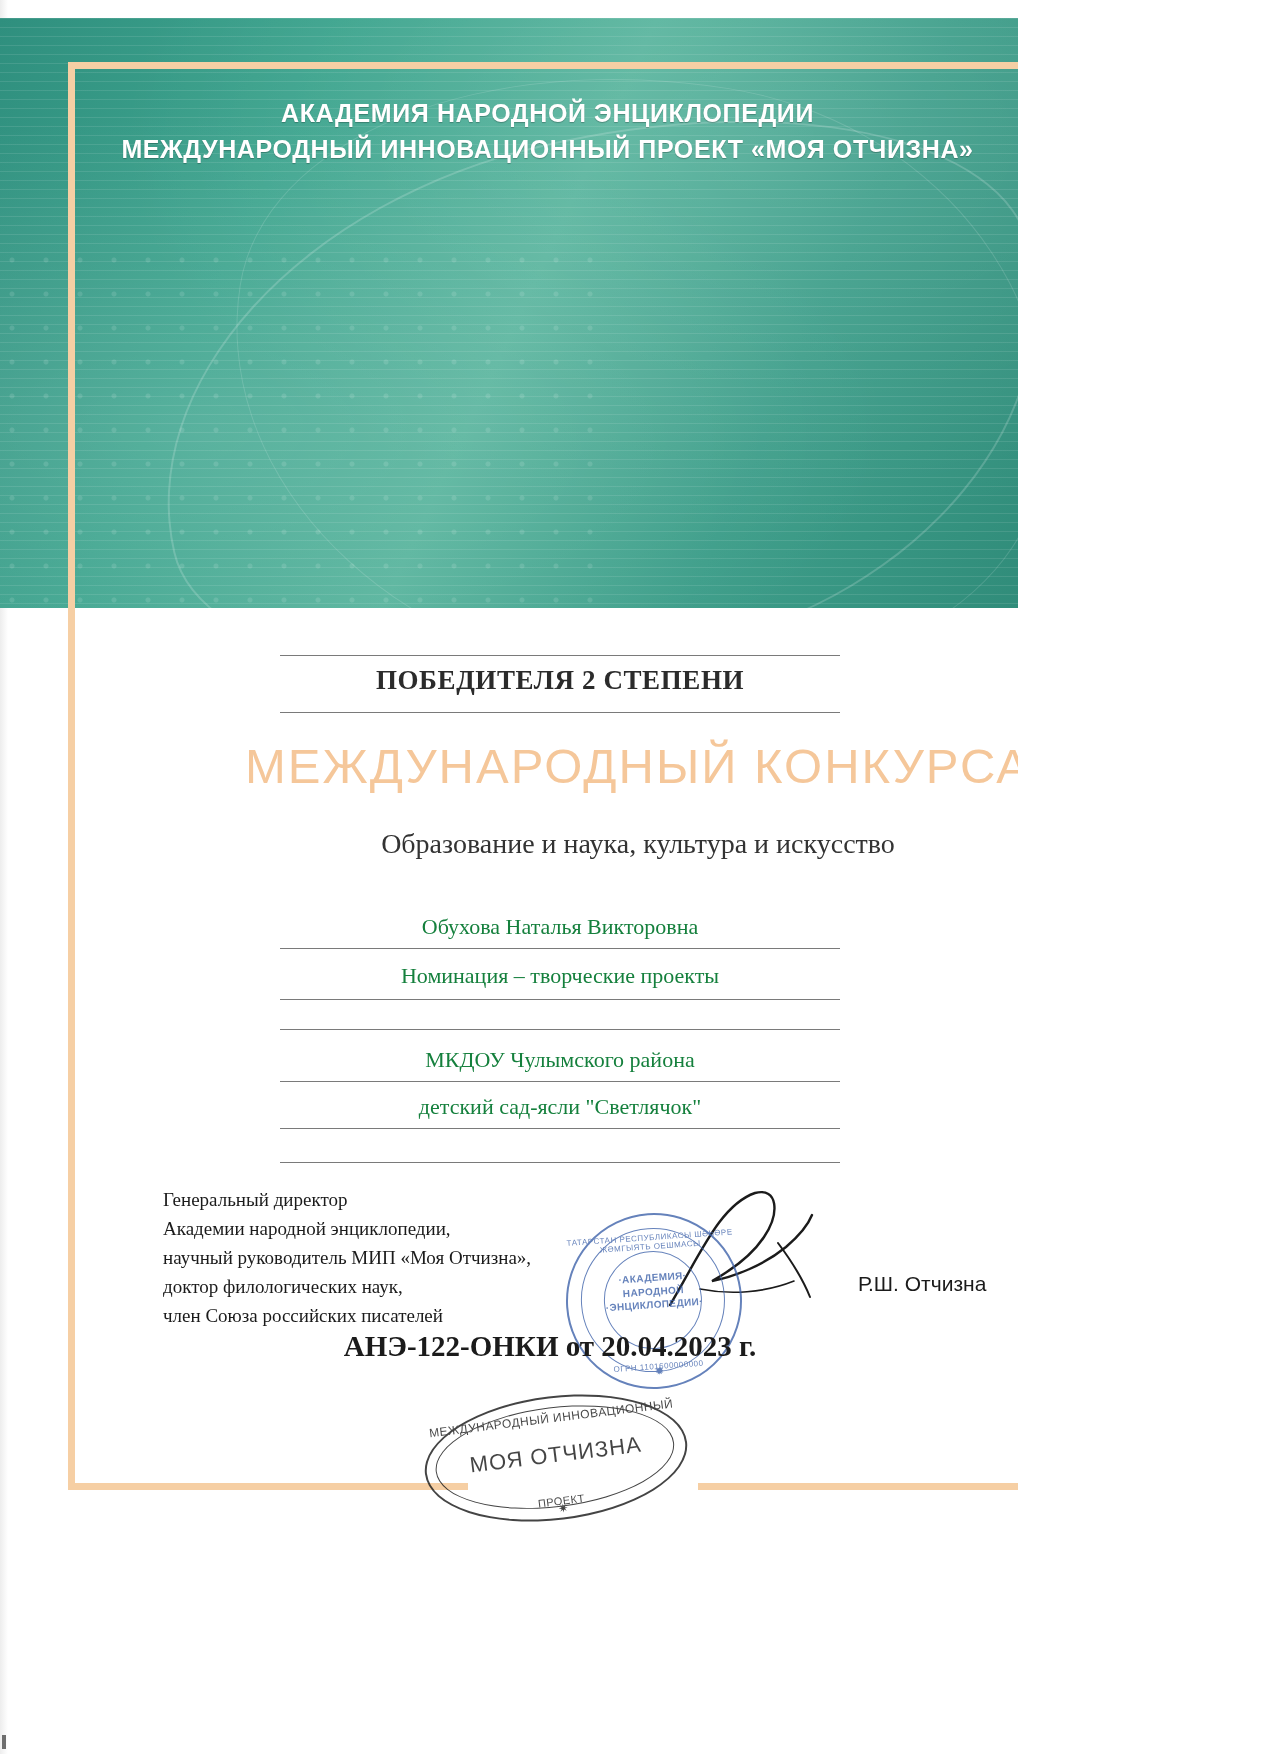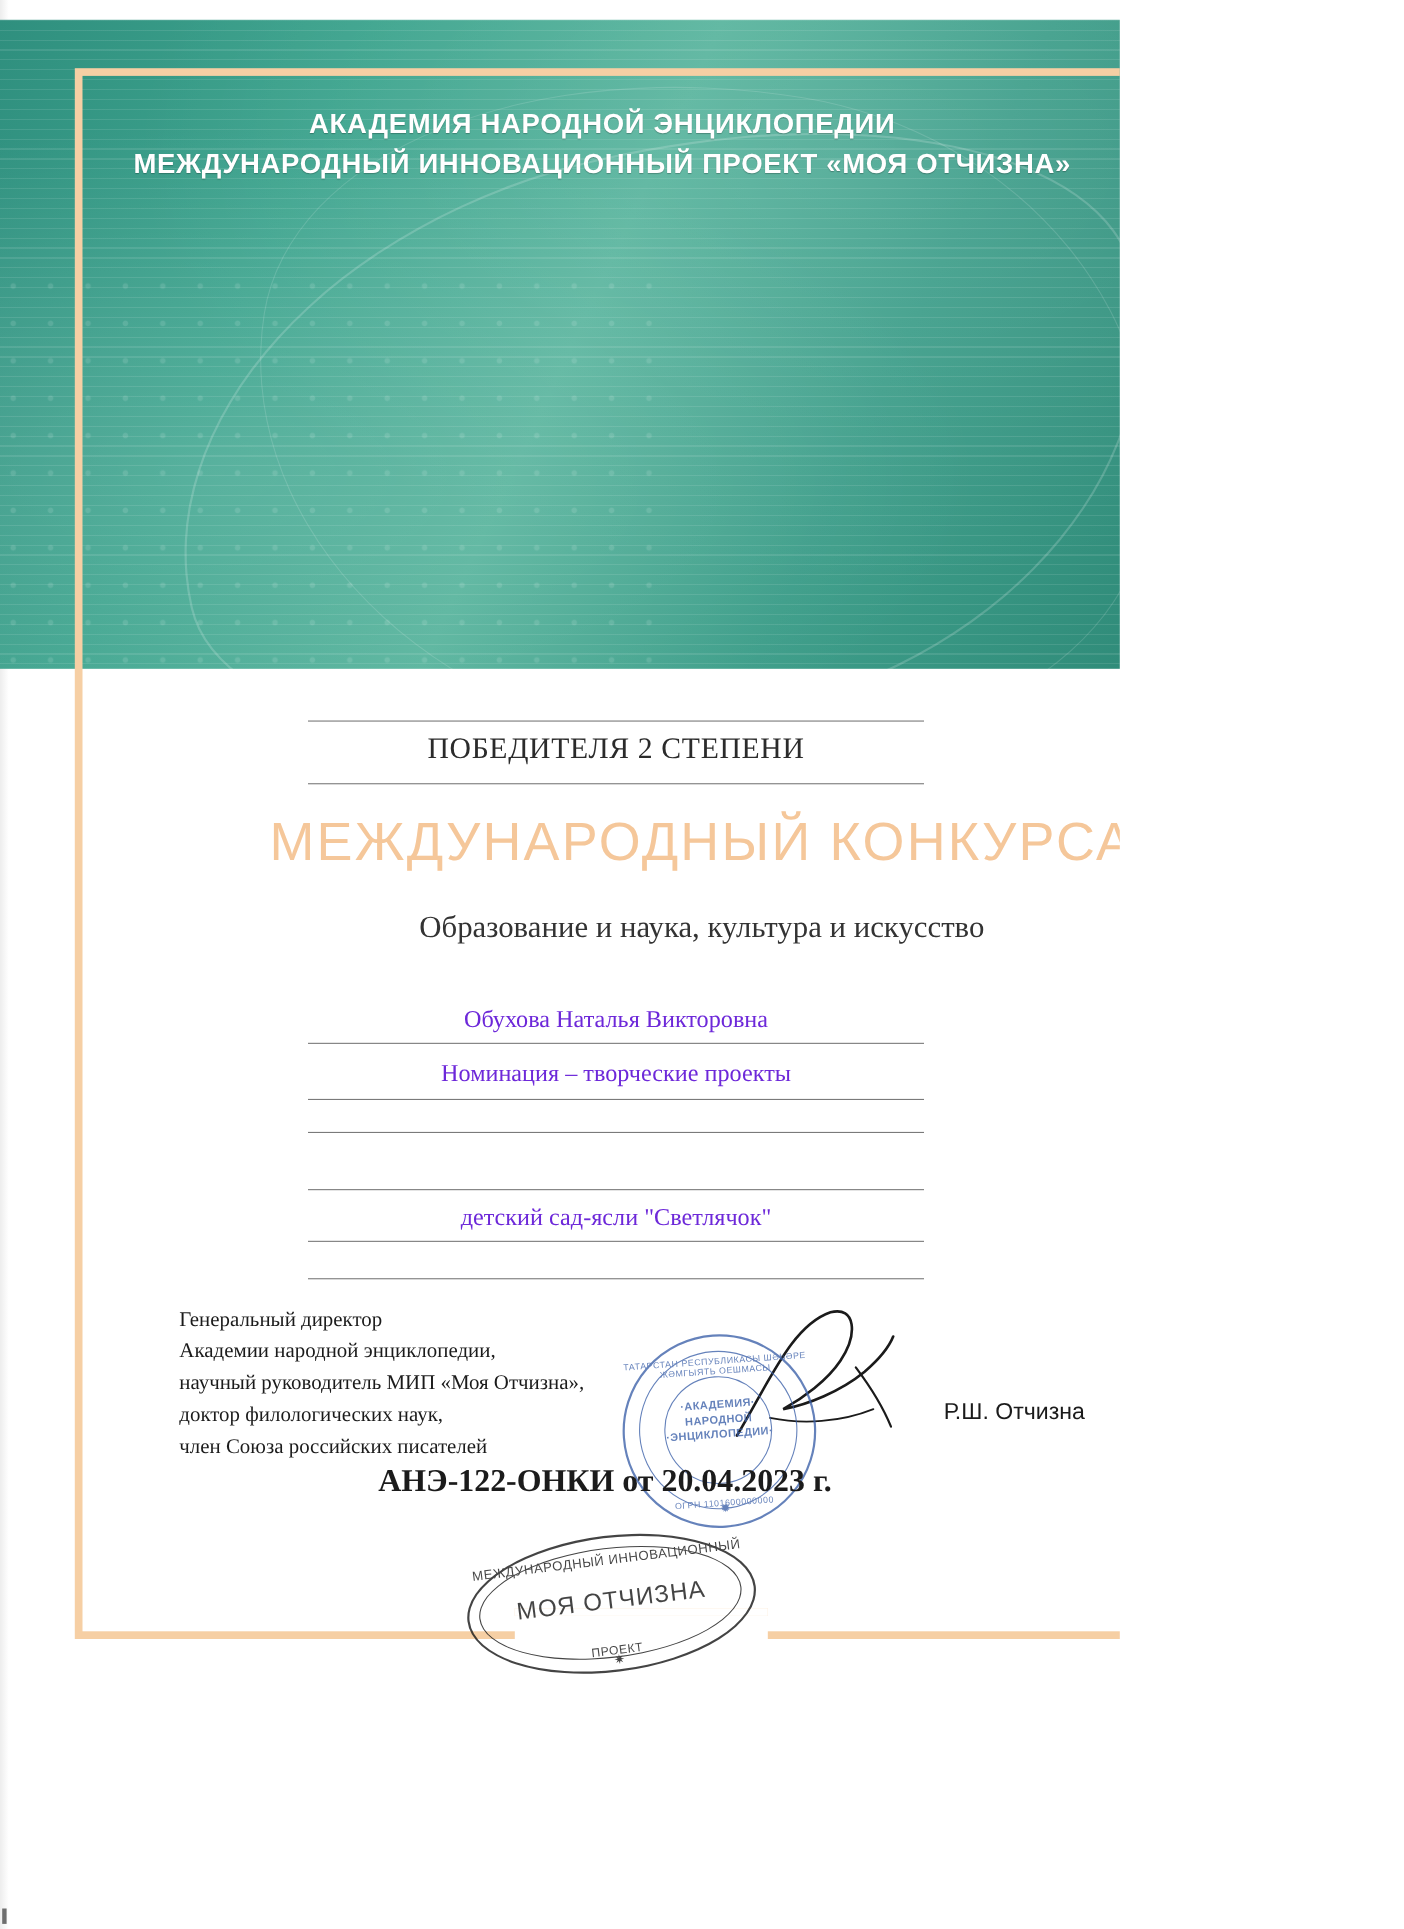--- a/index.html
+++ b/index.html
@@ -137,20 +137,21 @@
   .degree-line {
     position: absolute;
     left: 280px;
     top: 665px;
     width: 560px;
     text-align: center;
     font-family: "Liberation Serif", serif;
     font-size: 27px;
     color: #2b2b2b;
     letter-spacing: 0.6px;
+    font-weight: bold;
   }
   .rule {
     position: absolute;
     height: 0;
     border-top: 1px solid #7a7a7a;
   }
 
   .contest-title {
     position: absolute;
     left: 0;
@@ -175,21 +176,21 @@
     color: #333333;
   }
 
   .field {
     position: absolute;
     width: 560px;
     left: 280px;
     text-align: center;
     font-family: "Liberation Serif", serif;
     font-size: 22px;
-    color: #6d28d9;
+    color: #15803d;
   }
 
   
   .sign-block {
     position: absolute;
     left: 163px;
     top: 1186px;
     font-family: Liberation Serif, serif;
     font-size: 19px;
     color: #1b1b1b;
@@ -378,20 +379,21 @@
   <div class="contest-title">МЕЖДУНАРОДНЫЙ КОНКУРСА</div>
   <div class="contest-name">Образование и наука, культура и искусство</div>
 
   <div class="field" style="top:914px;">Обухова Наталья Викторовна</div>
   <div class="rule" style="left:280px; top:948px; width:560px;"></div>
 
   <div class="field" style="top:963px;">Номинация – творческие проекты</div>
   <div class="rule" style="left:280px; top:999px; width:560px;"></div>
   <div class="rule" style="left:280px; top:1029px; width:560px;"></div>
 
+  <div class="field" style="top:1047px;">МКДОУ Чулымского района</div>
   <div class="rule" style="left:280px; top:1081px; width:560px;"></div>
 
   <div class="field" style="top:1094px;">детский сад-ясли "Светлячок"</div>
   <div class="rule" style="left:280px; top:1128px; width:560px;"></div>
   <div class="rule" style="left:280px; top:1162px; width:560px;"></div>
 
   <div class="sign-block">Генеральный директор
 Академии народной энциклопедии,
 научный руководитель МИП «Моя Отчизна»,
 доктор филологических наук,

